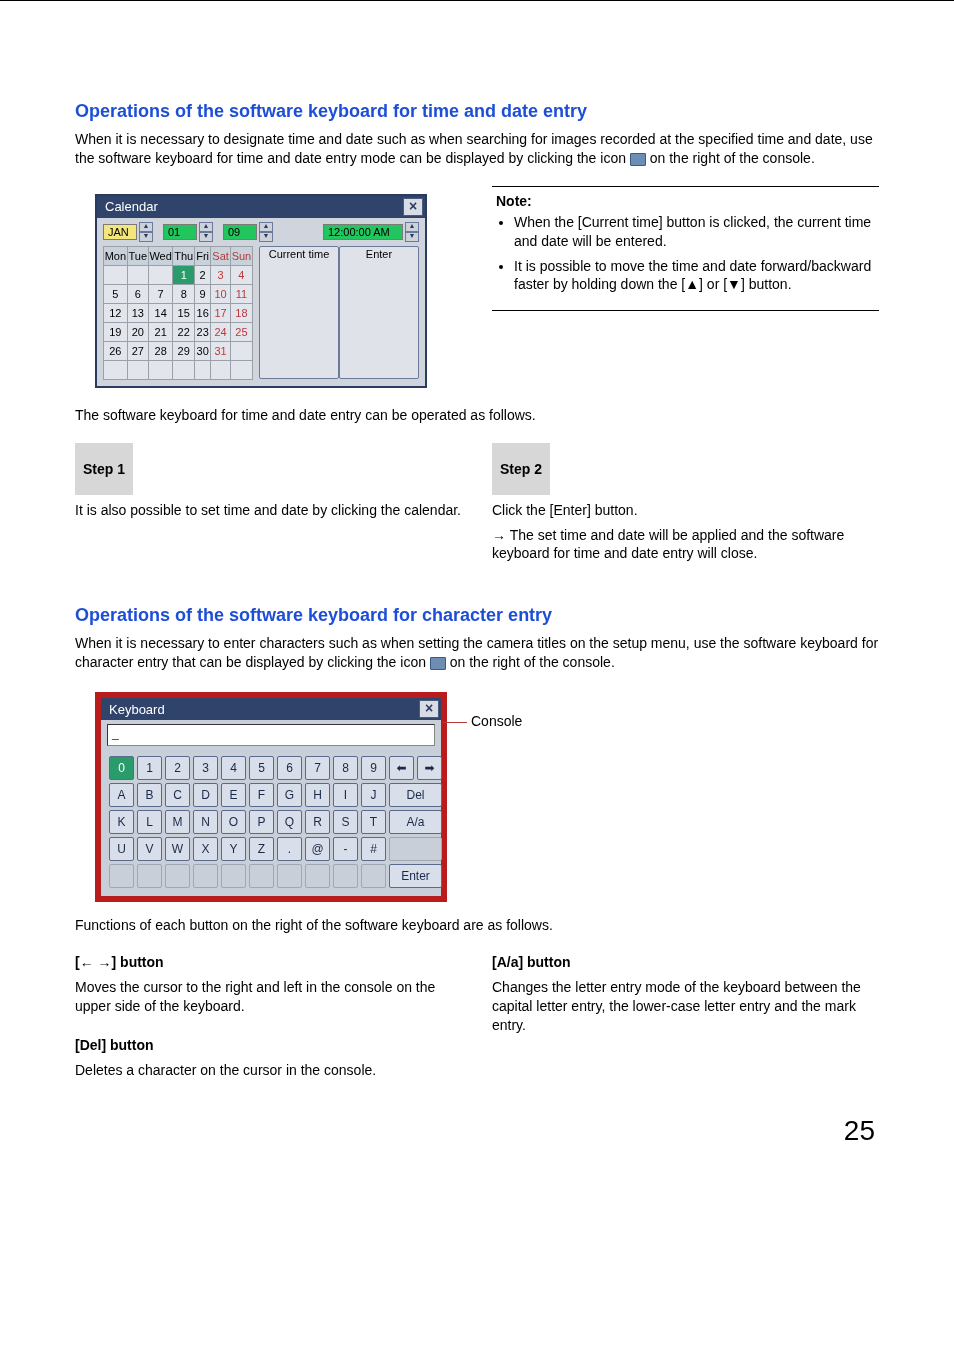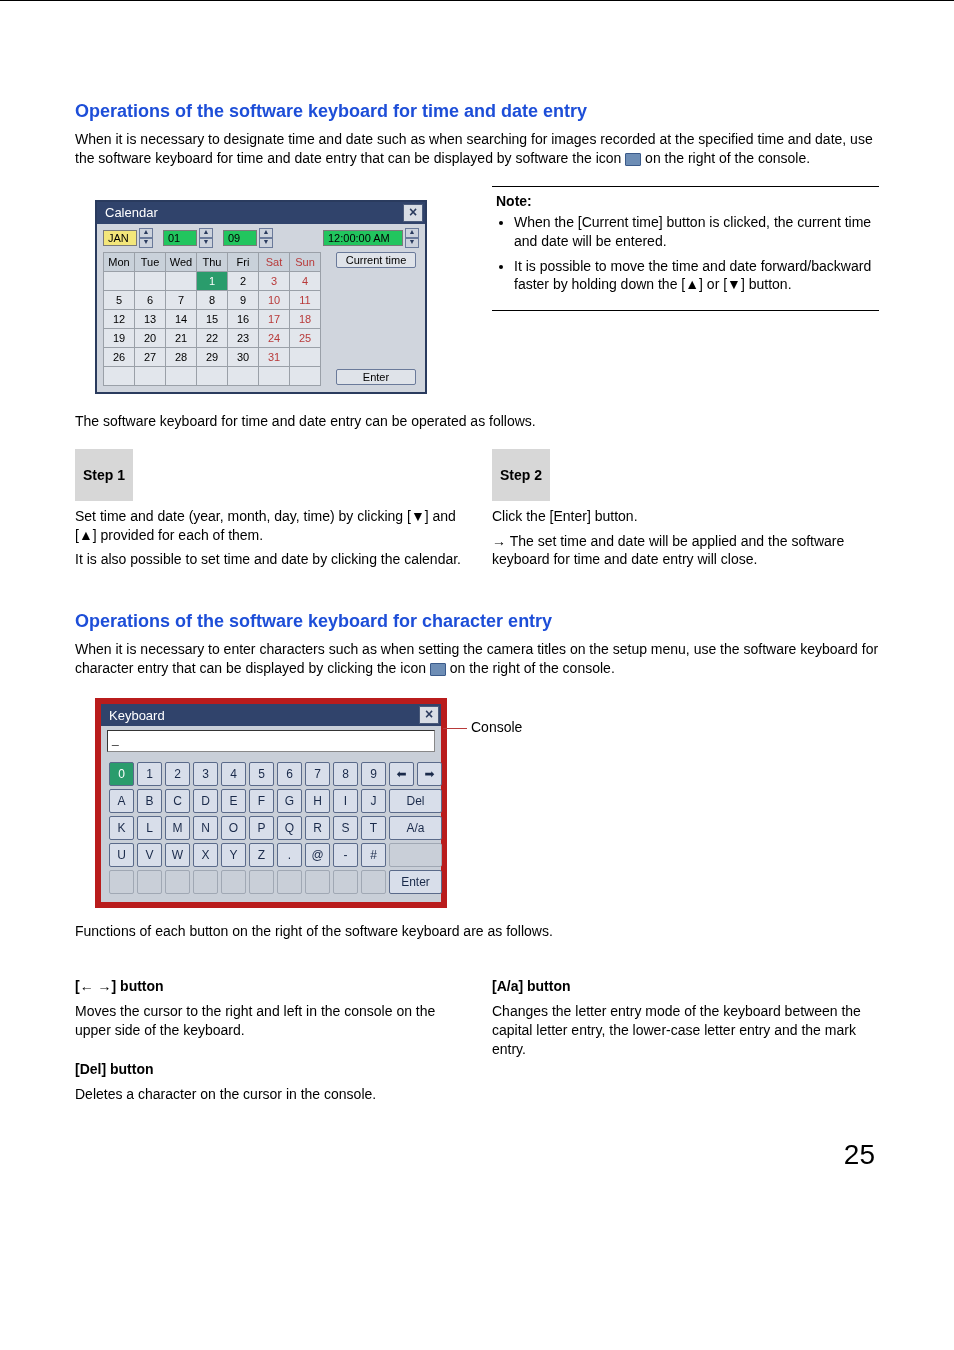--- a/index.html
+++ b/index.html
@@ -34,21 +34,21 @@
     display: flex;
     gap: 30px;
     margin-top: 14px;
   }
   .col { flex: 1 1 0; min-width: 0; }
   
   .cal-wrap {
     border: 2px solid #2a3b5e;
     width: 328px;
     background: #d0d5dd;
-    margin: 18px 0 18px 20px;
+    margin: 12px 0 18px 20px;
   }
   .cal-title {
     background: #30436b;
     color: #fff;
     display: flex;
     align-items: center;
     justify-content: space-between;
     padding: 2px 2px 2px 8px;
     font-size: 13px;
   }
@@ -91,42 +91,42 @@
     width: 12px; height: 8px;
     background: #ccd2dc;
     border: 1px solid #6a7a9a;
     font-size: 7px;
     line-height: 6px;
     text-align: center;
     color: #2a3b5e;
   }
   .cal-body {
     display: flex;
-    gap: 15px;
+    gap: 6px;
     padding: 0 6px 6px 6px;
   }
   .cal-grid {
     border-collapse: collapse;
   }
   .cal-grid th, .cal-grid td {
     border: 1px solid #9aa0a8;
     width: 30px;
     height: 18px;
     font-size: 11px;
     text-align: center;
     background: #e2e6ec;
     padding: 0;
   }
   .cal-grid th { background: #c9d1da; font-weight: normal; }
   .cal-grid td.sel { background: #2a9c6c; color: #fff; }
   .cal-grid td.we { color: #b83a3a; }
   .cal-grid th.we { color: #b83a3a; }
   .cal-side {
     display: flex;
-    flex-direction: column;
+    flex-direction: row;
     justify-content: space-between;
     padding-bottom: 1px;
   }
   .btn3d {
     background: #dfe3e9;
     border: 1px solid #6a7a9a;
     font-size: 11px;
     padding: 1px 6px;
     border-radius: 2px;
     white-space: nowrap;
@@ -213,21 +213,21 @@
   }
   .spacer { height: 36px; }
 </style>
 </head>
 <body>
 
 <div class="page">
 
   <h2 class="section">Operations of the software keyboard for time and date entry</h2>
   <p>
-    <span>When it is necessary to designate time and date such as when searching for images recorded at the specified time and date, use the software keyboard for time and date entry that can be displayed by software the icon </span>
+    <span>When it is necessary to designate time and date such as when searching for images recorded at the specified time and date, use the software keyboard for time and date entry mode can be displayed by clicking the icon </span>
     <span class="icon-inline"></span>
     <span> on the right of the console.</span>
   </p>
 
   <div class="two-col">
     <div class="col">
 
       <div class="cal-wrap">
         <div class="cal-title">
           <span>Calendar</span>
@@ -348,21 +348,20 @@
         </ul>
       </div>
     </div>
   </div>
 
   <p>The software keyboard for time and date entry can be operated as follows.</p>
 
   <div class="two-col" style="margin-top:18px">
     <div class="col">
       <div class="step-tag">Step 1</div>
-      <p>Set time and date (year, month, day, time) by clicking [▼] and [▲] provided for each of them.</p>
       <p>It is also possible to set time and date by clicking the calendar.</p>
     </div>
     <div class="col">
       <div class="step-tag">Step 2</div>
       <p>Click the [Enter] button.</p>
       <p class="arrow-line">The set time and date will be applied and the software keyboard for time and date entry will close.</p>
     </div>
   </div>
 
   <div class="spacer"></div>
@@ -447,21 +446,21 @@
         <div class="kb-key wide">Enter</div>
       </div>
     </div>
     <div class="console-label-wrap">
       <span class="console-line"></span><span>Console</span>
     </div>
   </div>
 
   <p>Functions of each button on the right of the software keyboard are as follows.</p>
 
-  <div class="two-col" style="margin-top:36px">
+  <div class="two-col" style="margin-top:18px">
     <div class="col">
       <p><strong>[← →] button</strong></p>
       <p>Moves the cursor to the right and left in the console on the upper side of the keyboard.</p>
       <div style="height:14px"></div>
       <p><strong>[Del] button</strong></p>
       <p>Deletes a character on the cursor in the console.</p>
     </div>
     <div class="col">
       <p><strong>[A/a] button</strong></p>
       <p>Changes the letter entry mode of the keyboard between the capital letter entry, the lower-case letter entry and the mark entry.</p>

